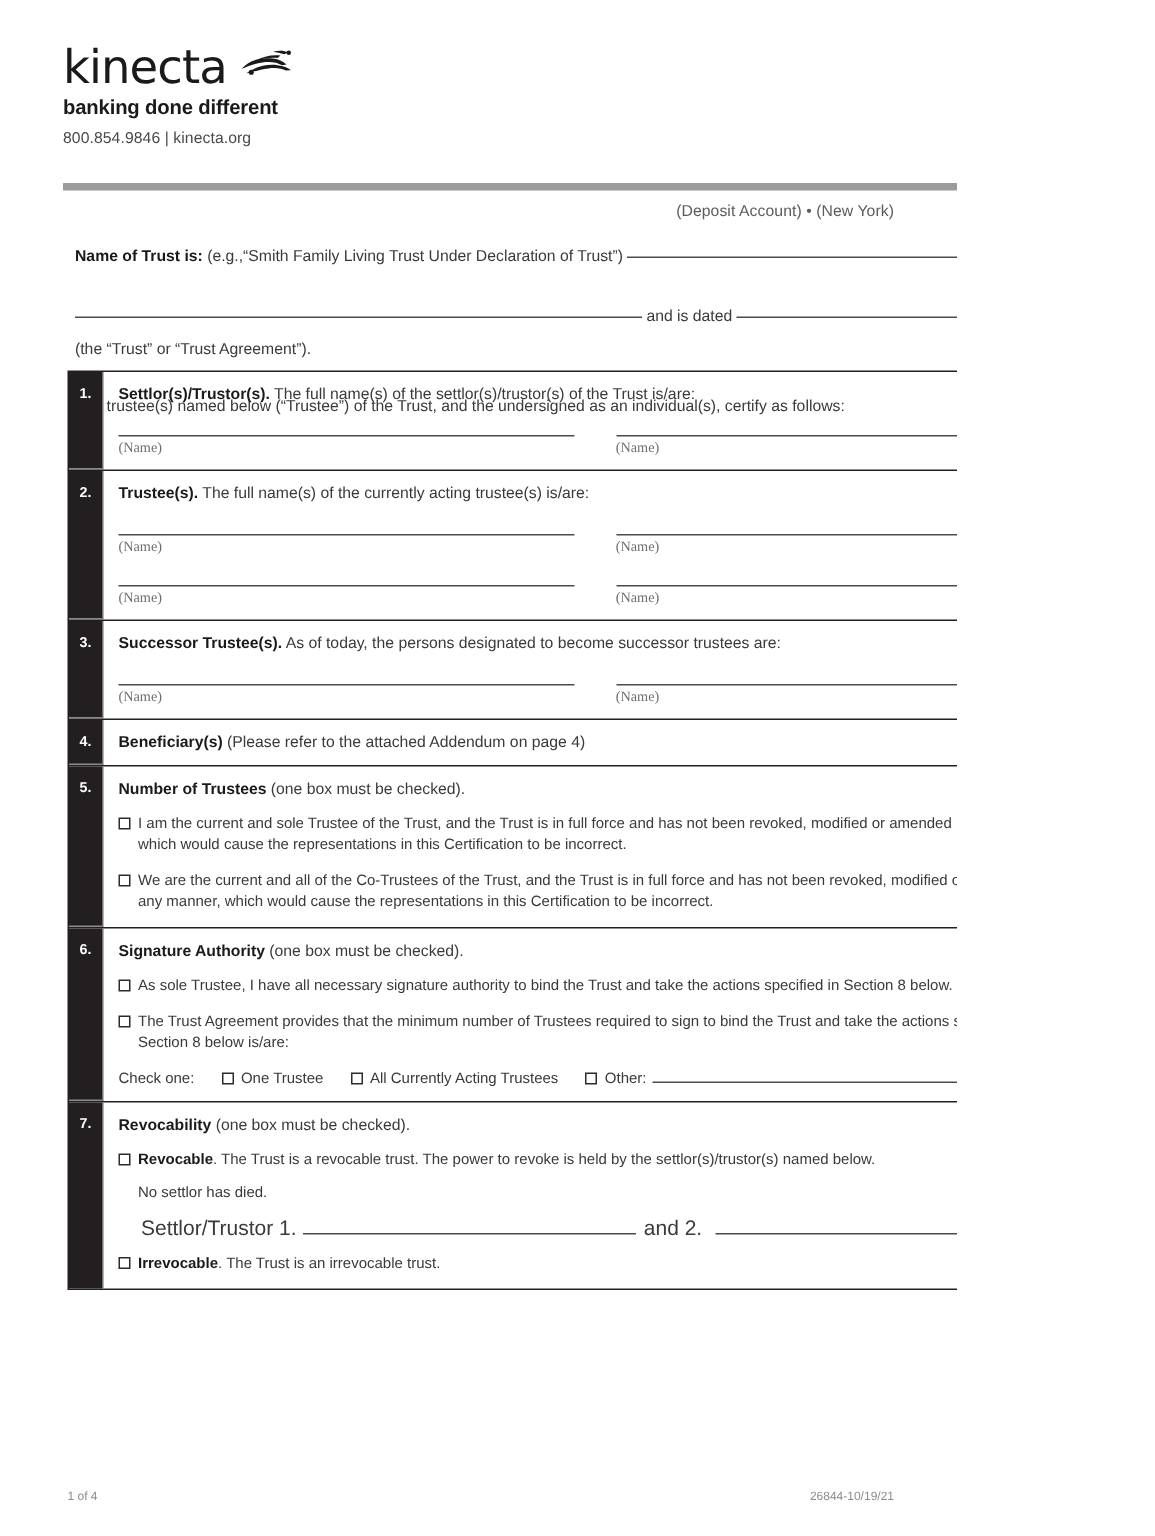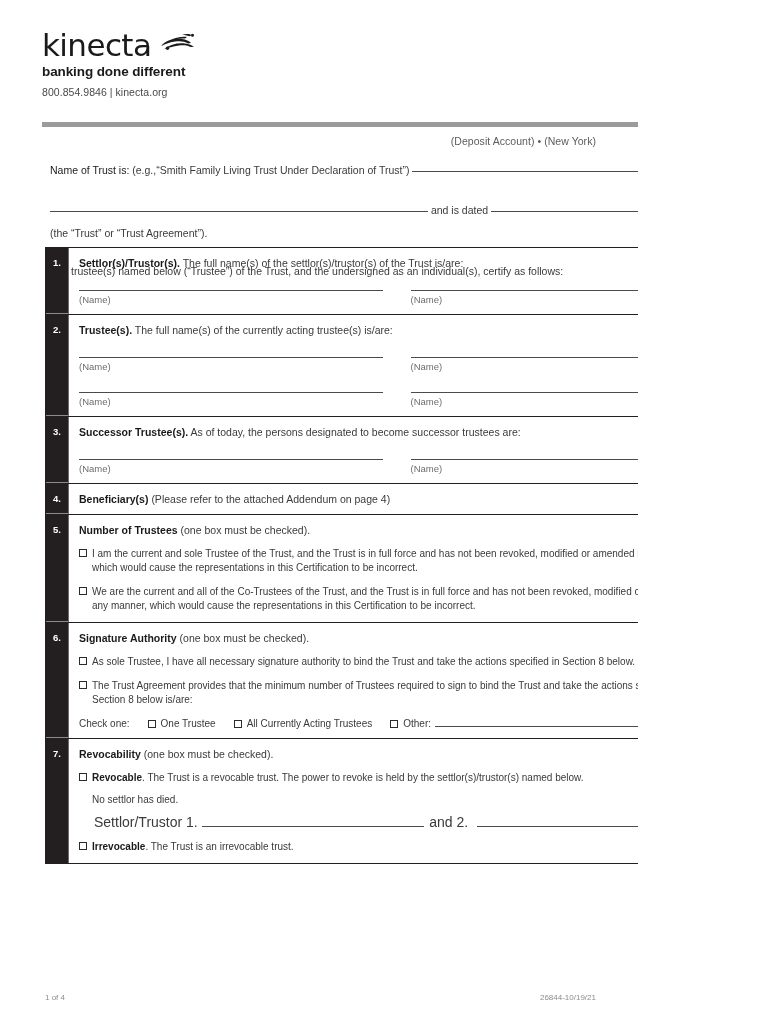--- a/index.html
+++ b/index.html
@@ -99,21 +99,21 @@
     top: 163px;
     width: 670px;
     font-size: 10.5px;
     color: #3a3a3a;
   }
   .intro-line {
     position: relative;
     height: 20px;
     white-space: nowrap;
   }
-  .intro b { color: #1a1a1a; font-weight: normal; font-size: 10.5px; }
+  .intro b { color: #1a1a1a; font-weight: bold; font-size: 10.5px; }
   .fill {
     display: inline-block;
     border-bottom: 1.3px solid #4b4b4b;
     vertical-align: 2px;
     height: 8px;
   }
   .intro-l1 { top: 0px; }
   .intro-l2 { top: 20px; }
   .intro-l3 { top: 24px; }
   .intro-l4 { top: 42px; }
@@ -159,20 +159,21 @@
     line-height: 14px;
   }
   .sec-title b {
     color: #1a1a1a;
     font-weight: bold;
   }
   .name-row {
     display: flex;
     gap: 28px;
     margin-top: 20px;
+    font-family: Liberation Serif, serif;
   }
   .name-cell { flex: 1; }
   .name-line {
     border-bottom: 1.3px solid #4b4b4b;
     height: 0;
   }
   .name-lbl {
     font-size: 9.5px;
     color: #6d6d6d;
     margin-top: 3px;

